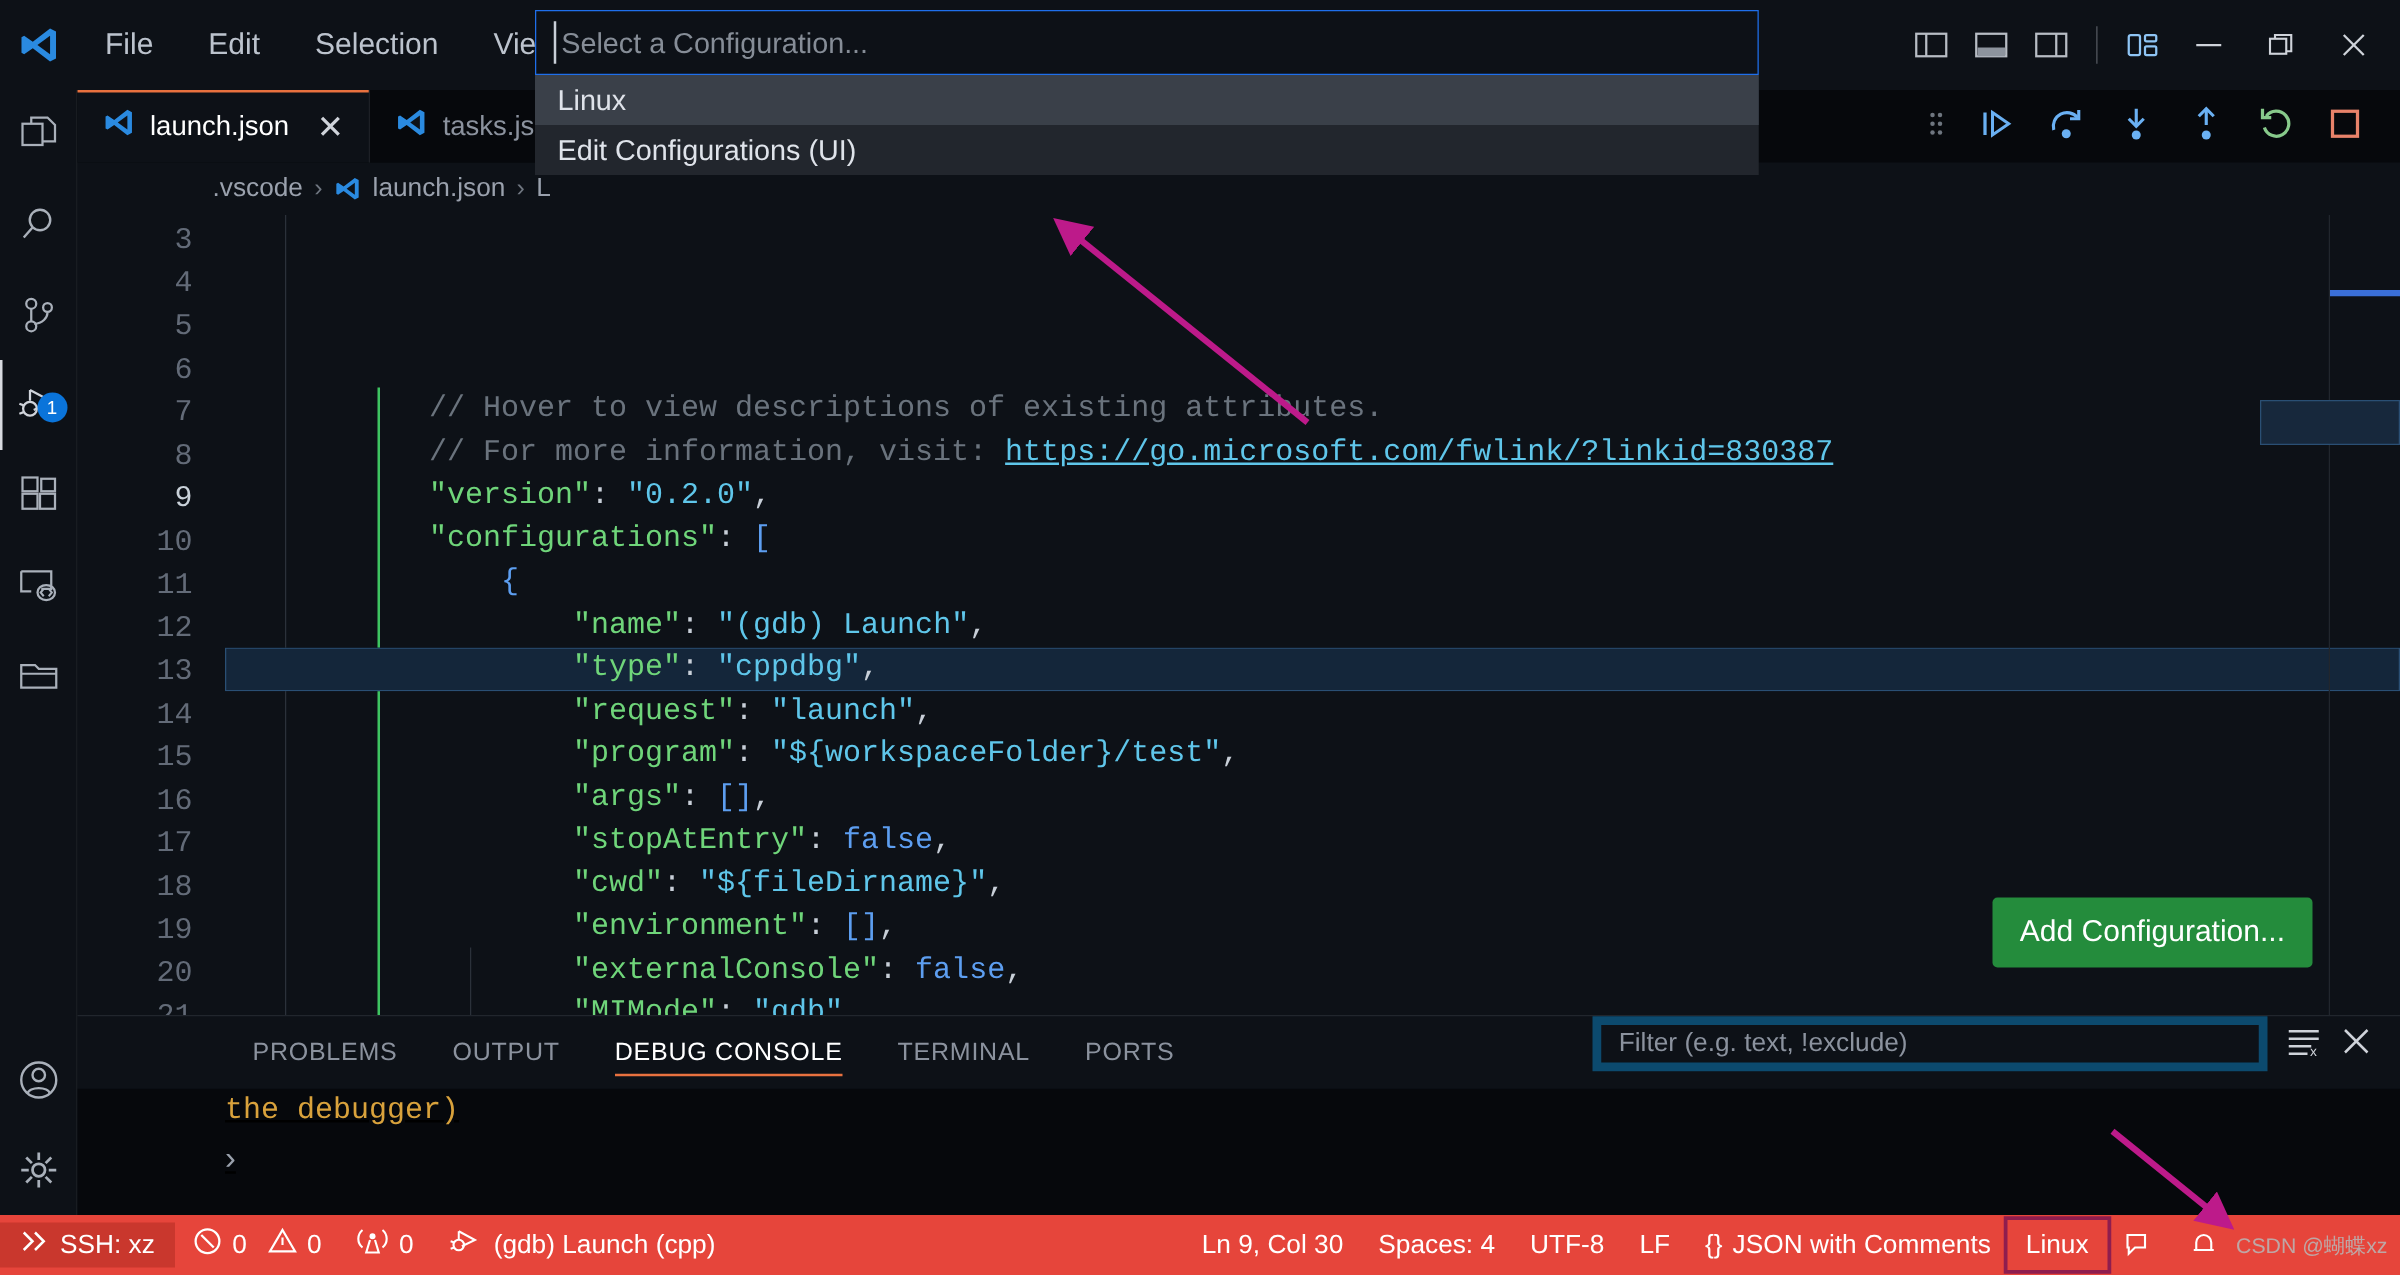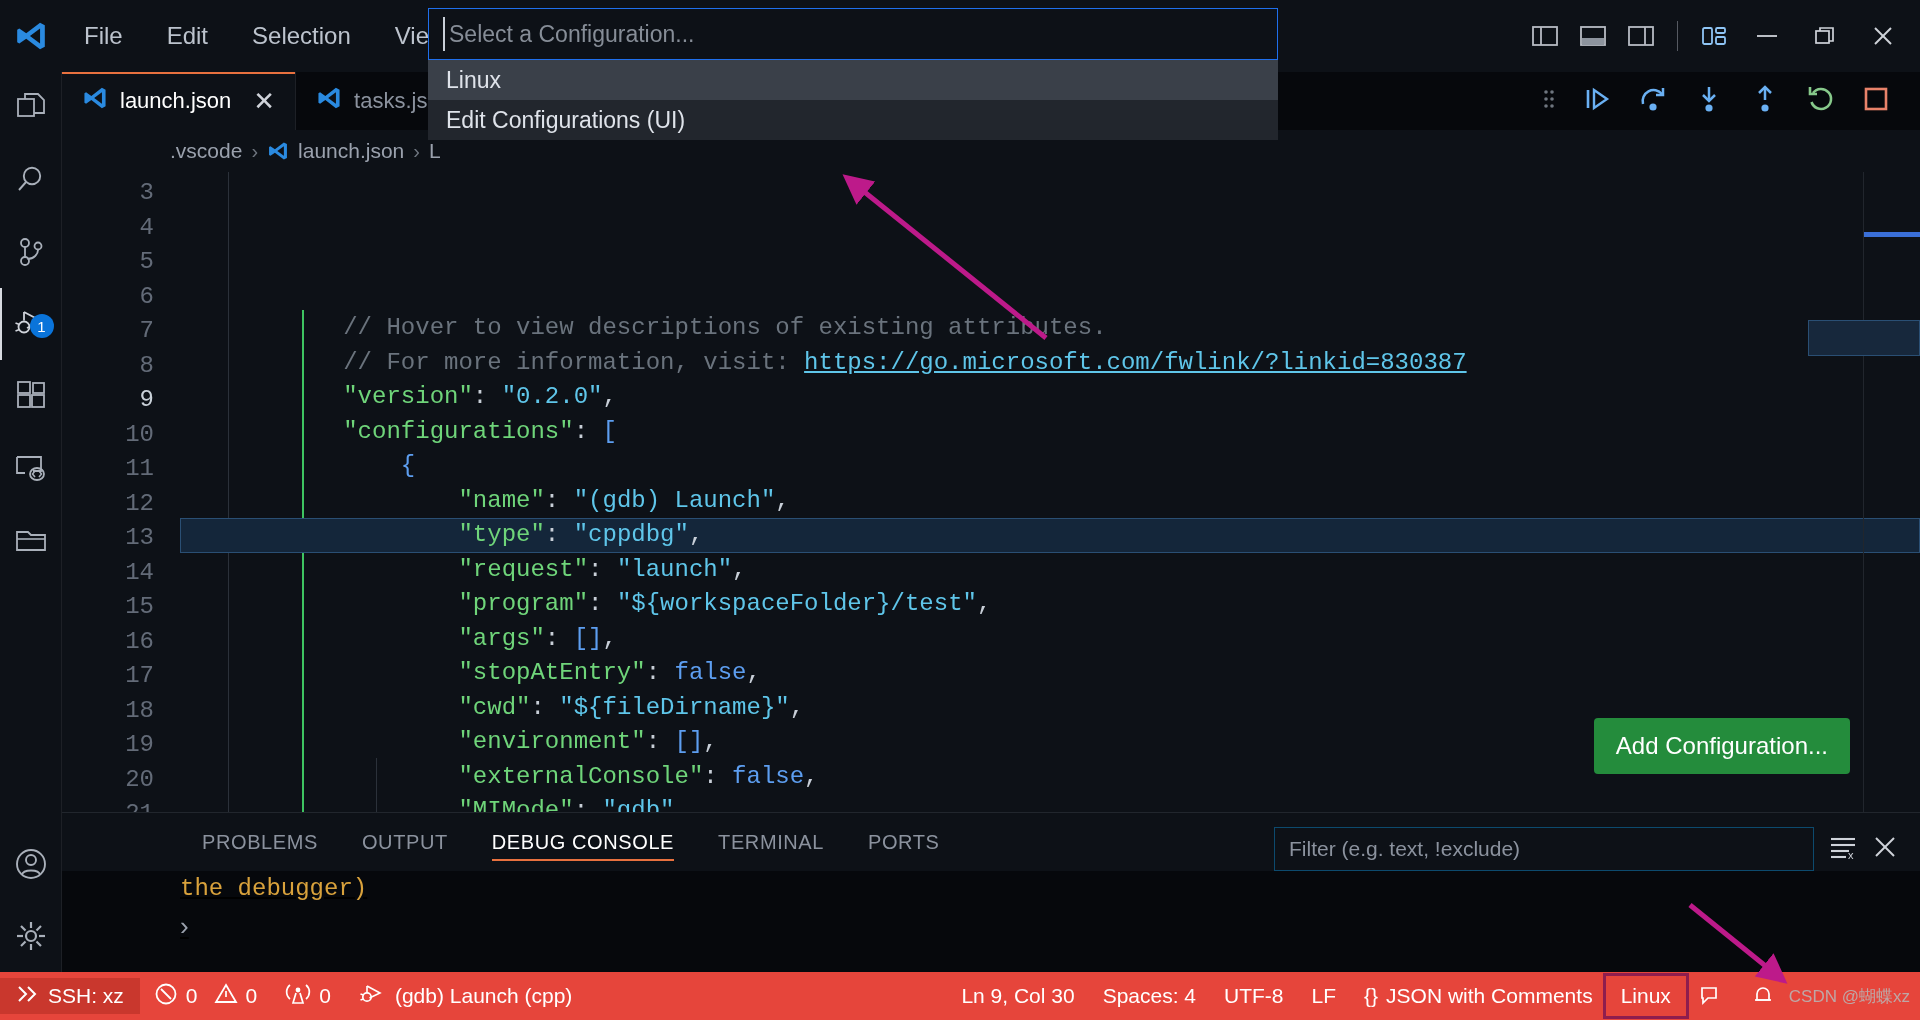--- a/index.html
+++ b/index.html
@@ -134,37 +134,37 @@
     position: absolute; right: 70px; bottom: 38px;
     background: #248c3c; color: #ffffff;
     font-size: 24px; padding: 14px 22px; border-radius: 4px;
     white-space: nowrap;
     margin-left: 12px;
   }
 
   
   .panel { flex: 0 0 160px; background: #0d1117; border-top: 1px solid #21262d; display: flex; flex-direction: column; }
   .panel-header {
-    height: 58px; flex: 0 0 58px; display: flex; align-items: flex-end;
+    height: 58px; flex: 0 0 58px; display: flex; align-items: flex-start;
     padding-left: 118px; gap: 0px;
   }
   .panel-tab {
     color: #8b929e; font-size: 20px; letter-spacing: 0.6px;
     padding: 0 22px; height: 58px; display: flex; align-items: center;
     position: relative;
   }
   .panel-tab.active { color: #ffffff; }
   .panel-tab.active::after {
     content: ""; position: absolute; left: 22px; right: 22px; bottom: 10px;
     height: 2px; background: #e8713f;
   }
   .panel-right { margin-left: auto; display: flex; align-items: center; gap: 14px; padding-right: 22px; }
   .filter-box {
     width: 540px; height: 44px; background: #0d1117;
-    border: 1px solid #0c4a6e; color: #8b929e;
+    border: 7px solid #0c4a6e; color: #8b929e;
     display: flex; align-items: center; padding: 0 14px; font-size: 21px;
   }
   .panel-body { flex: 1; background: #06080c; padding-left: 118px; overflow: hidden; position: relative; text-decoration: underline; }
   .console-line {
     font-family: "Liberation Mono", monospace; font-size: 24px;
     color: #d9a23c; line-height: 36px;
   }
   .console-prompt { color: #9aa1ad; font-size: 26px; padding-top: 4px; }
 
   
@@ -180,21 +180,21 @@
   .sb-spacer { flex: 1; }
   .sb-hl { position: relative; }
   .sb-hl::after {
     content: ""; position: absolute; left: -4px; right: -4px; top: 1px; bottom: 1px;
     border: 3px solid #8f1d4e; pointer-events: none;
   }
   .watermark { color: #b8b8b8; font-size: 17px; opacity: .85; padding-right: 10px; }
 
   
   .quickpick {
-    position: absolute; left: 428px; top: 8px; width: 850px;
+    position: absolute; left: 428px; top: 8px; width: 979px;
     z-index: 40;
   }
   .qp-input {
     height: 52px; background: #0d1117; border: 1px solid #1f6feb;
     display: flex; align-items: center; padding: 0 14px;
     color: #868d97; font-size: 23px; position: relative;
   }
   .qp-caret {
     position: absolute; left: 14px; top: 8px; width: 2px; bottom: 8px; background: #c8cfd8;
   }

